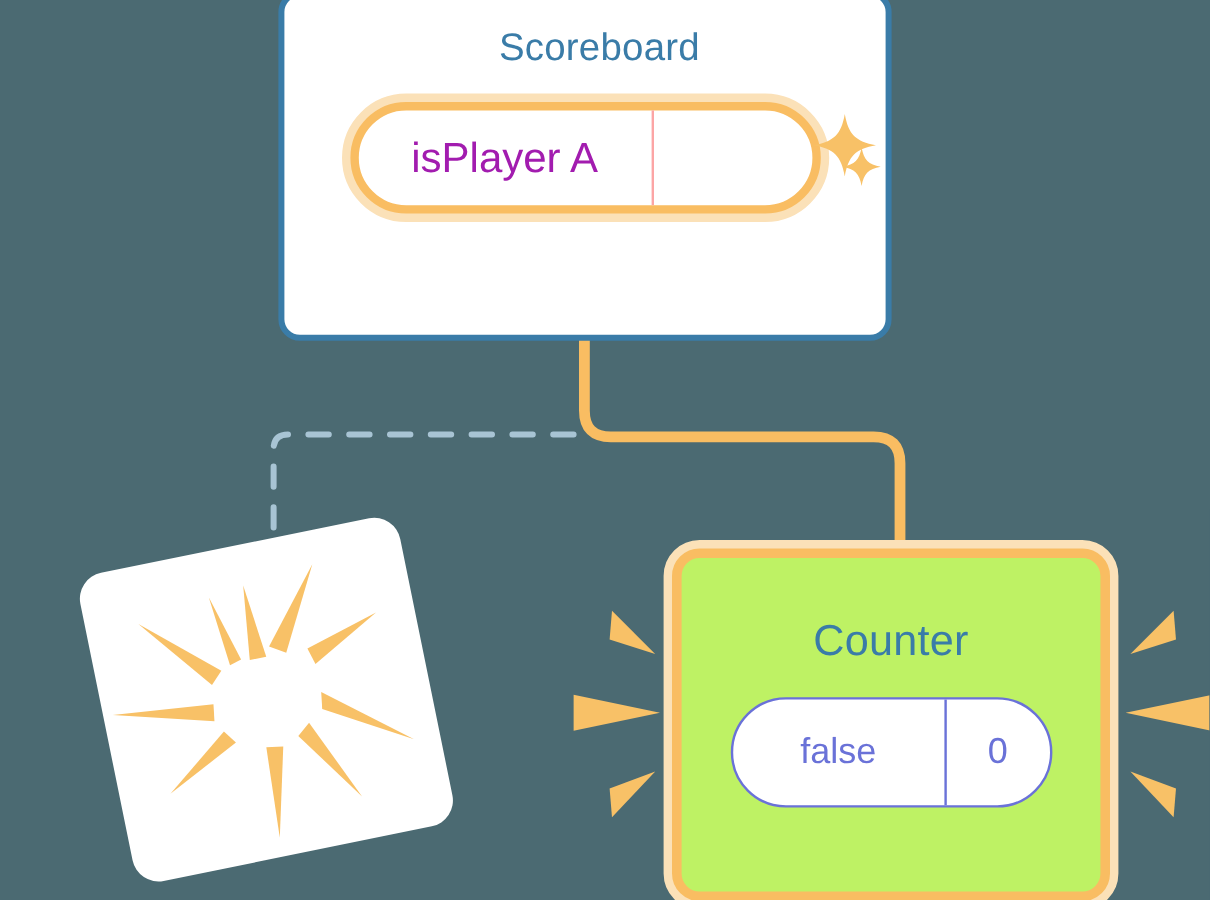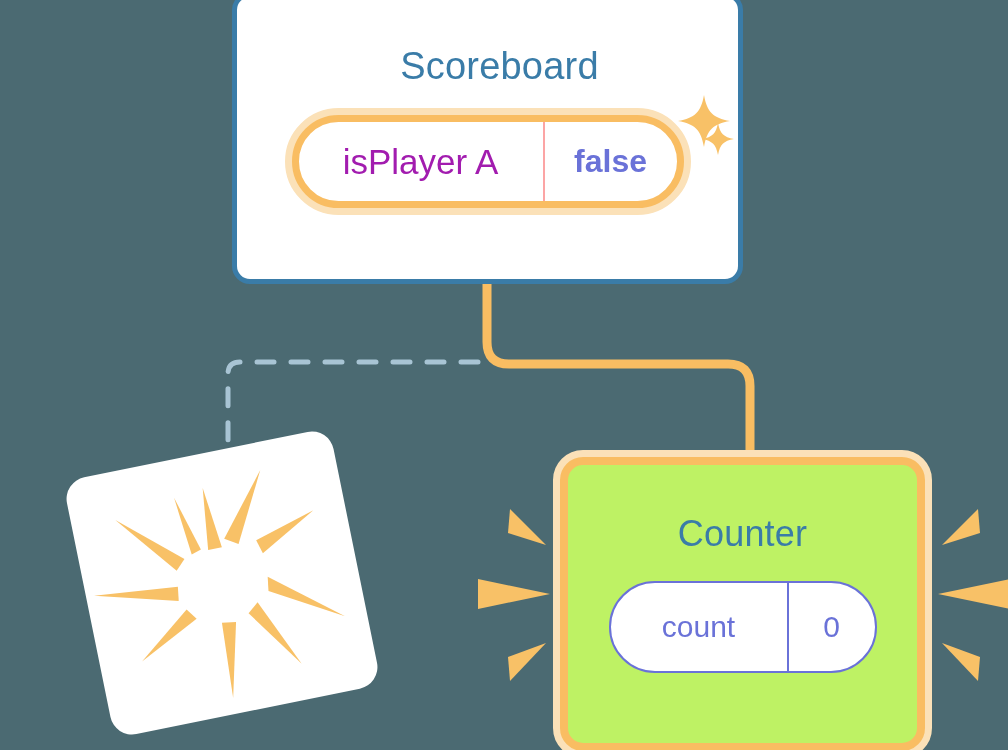--- a/index.html
+++ b/index.html
@@ -80,22 +80,22 @@
   }
 
   
   .card-title {
     text-align: center;
     color: #3a7ca8;
     font-weight: 400;
     letter-spacing: 0.2px;
   }
   .title--scoreboard {
-    margin-top: 48px;
-    font-size: 38px;
+    margin-top: 24px;
+    font-size: 32px;
     padding-left: 24px;
   }
   .title--counter {
     margin-top: 48px;
     font-size: 36px;
   }
 
   
   .pill-wrap {
     display: flex;
@@ -204,21 +204,20 @@
 
     <path d="M 487 280 L 487 342 Q 487 364 509 364 L 728 364 Q 750 364 750 386 L 750 456" fill="none" stroke="#f9bd62" stroke-width="9" stroke-linecap="butt"></path>
   </svg>
 
   <div class="card card--scoreboard">
     <div class="card-title title--scoreboard">Scoreboard</div>
     <div class="pill-wrap">
       <div class="pill--prop">
         <div class="pill-inner">
           <div class="pill-key">isPlayer A</div>
-          <div class="pill-val">false</div>
         </div>
       </div>
     </div>
   </div>
 
   <svg class="sparkle sparkle--big" viewBox="0 0 52 52">
     <path d="M26 0 C29 17 35 23 52 26 C35 29 29 35 26 52 C23 35 17 29 0 26 C17 23 23 17 26 0 Z" fill="#f8c167"></path>
   </svg>
   <svg class="sparkle sparkle--small" viewBox="0 0 32 32">
     <path d="M16 0 C18 10.5 21.5 14 32 16 C21.5 18 18 21.5 16 32 C14 21.5 10.5 18 0 16 C10.5 14 14 10.5 16 0 Z" fill="#f8c167"></path>
@@ -264,20 +263,20 @@
       <polygon points="82,84 10,99 82,114"></polygon>
       <polygon points="14,148 50,186 52,162"></polygon>
     </g>
   </svg>
 
   <div class="card card--counter">
     <div class="card-inner">
       <div class="card-title title--counter">Counter</div>
       <div class="pill-wrap">
         <div class="pill--count">
-          <div class="pill-key">count</div>
+          <div class="pill-key">false</div>
           <div class="pill-val">0</div>
         </div>
       </div>
     </div>
   </div>
 
 </div>
 
 </body></html>

